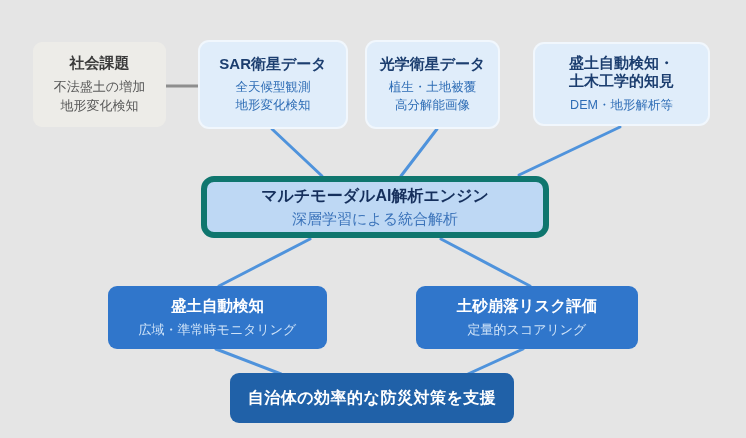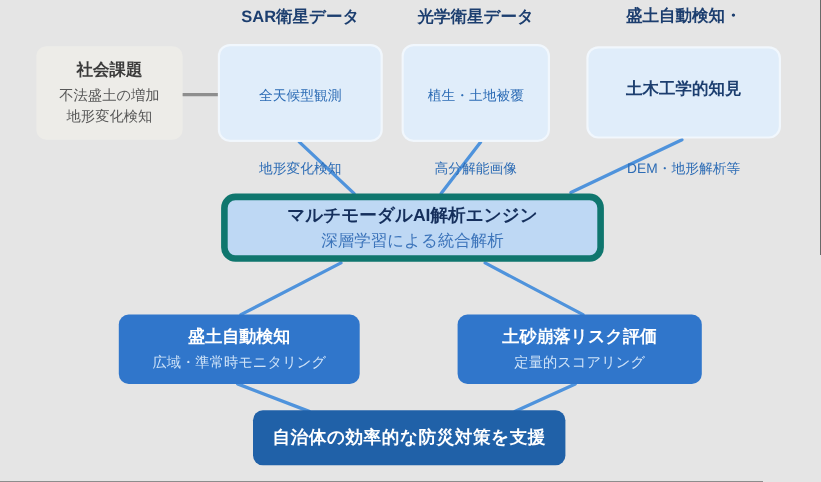--- a/index.html
+++ b/index.html
@@ -15,21 +15,21 @@
   }
   
   .node-problem{
     left:33px;top:42px;width:133px;height:85px;
     background:#edece8;border-radius:9px;
   }
   .problem-title{font-size:15px;font-weight:bold;color:#3b3b3b;margin-bottom:5px;}
   .problem-sub{font-size:13px;color:#585858;line-height:1.4;}
   
   .light-box{
-    background:#e0edfa;border:2px solid rgba(255,255,255,0.55);border-radius:11px;gap:48px;
+    background:#e0edfa;border:2px solid rgba(255,255,255,0.55);border-radius:11px;
   }
   .node-sar{left:198px;top:40px;width:150px;height:89px;}
   .node-optical{left:365px;top:40px;width:135px;height:89px;}
   .node-terrain{left:533px;top:42px;width:177px;height:84px;}
   .light-title{font-size:15px;font-weight:bold;color:#1c3e6f;line-height:1.25;margin-bottom:5px;}
   .light-sub{font-size:12.5px;color:#2d6cb5;line-height:1.45;}
   
   .node-engine{
     left:201px;top:176px;width:348px;height:62px;
     background:#bed8f4;border:6px solid #0f766e;border-radius:13px;

